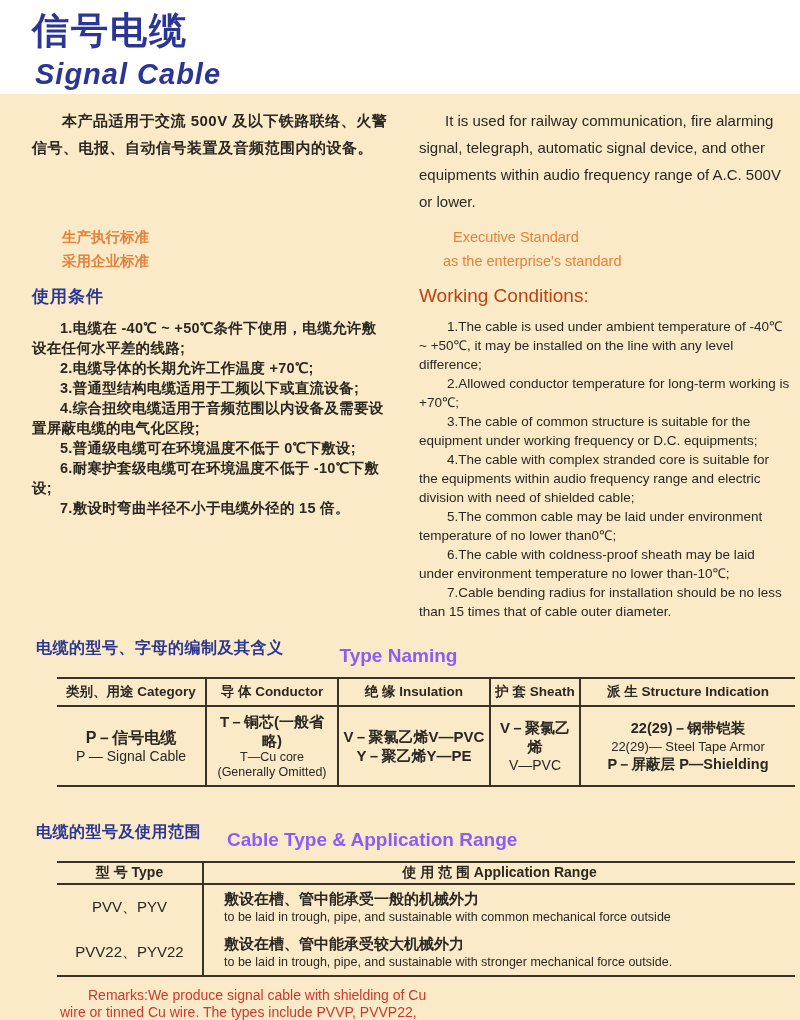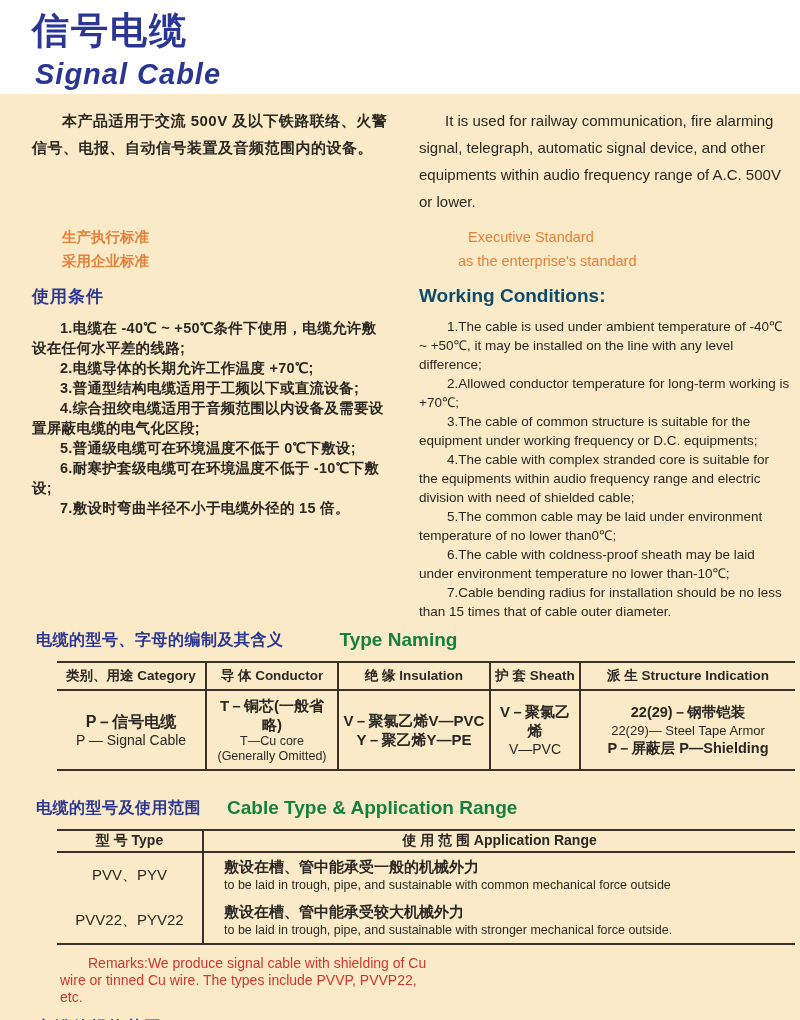--- a/index.html
+++ b/index.html
@@ -23,39 +23,39 @@
   .col-l { width:358px; flex:none; }
   .col-r { width:371px; flex:none; margin-left:29px; }
 
   
   .intro-row { margin-top:13px; }
   .para { font-size:15px; line-height:27px; }
   .para.zh { font-weight:700; text-indent:30px; letter-spacing:0.5px; }
   .para.en { text-indent:26px; }
 
   
-  .standards-row { margin-top:10px;gap:15px; }
+  .standards-row { margin-top:10px; }
   .std { color:#E5813A; font-size:14.5px; line-height:24px; }
   .std.zh { font-weight:700; padding-left:30px; }
   .std.en1 { padding-left:34px; }
   .std.en2 { padding-left:24px; }
 
   
   .cond-row { margin-top:12px; }
   .h-zh { font-size:17px; font-weight:700; color:#2B3694; letter-spacing:1px; }
-  .h-en { font-size:19px; font-weight:700; color:#0c4a6e; }
+  .h-en { font-size:19px; font-weight:400; color:#c2410c; }
   .cond-list { margin-top:10px; }
   .cond-list p { text-indent:28px; }
   .cond-list.zh p { font-size:14.5px; font-weight:700; line-height:20px; letter-spacing:0.3px; }
   .cond-list.en p { font-size:13.5px; line-height:19px; }
 
   
   .sec-heading { display:flex; align-items:center; padding-left:36px; }
   .sh-zh { font-size:16px; font-weight:700; color:#2B3694; letter-spacing:0.5px; }
-  .sh-en { font-size:19px; font-weight:700; color:#15803d; }
+  .sh-en { font-size:19px; font-weight:700; color:#8b5cf6;margin-top:16px; }
   .gap-wide { margin-left:56px; }
   .gap-narrow { margin-left:26px; }
   .sec-heading.tn { margin-top:8px; }
   .sec-heading.ar { margin-top:26px; }
 
   
   table { border-collapse:collapse; table-layout:fixed; margin-left:57px; width:738px; }
   .t1 { margin-top:10px; }
   .t2 { margin-top:10px; }
   table { border-top:2px solid #3A3128; border-bottom:2px solid #3A3128; }

